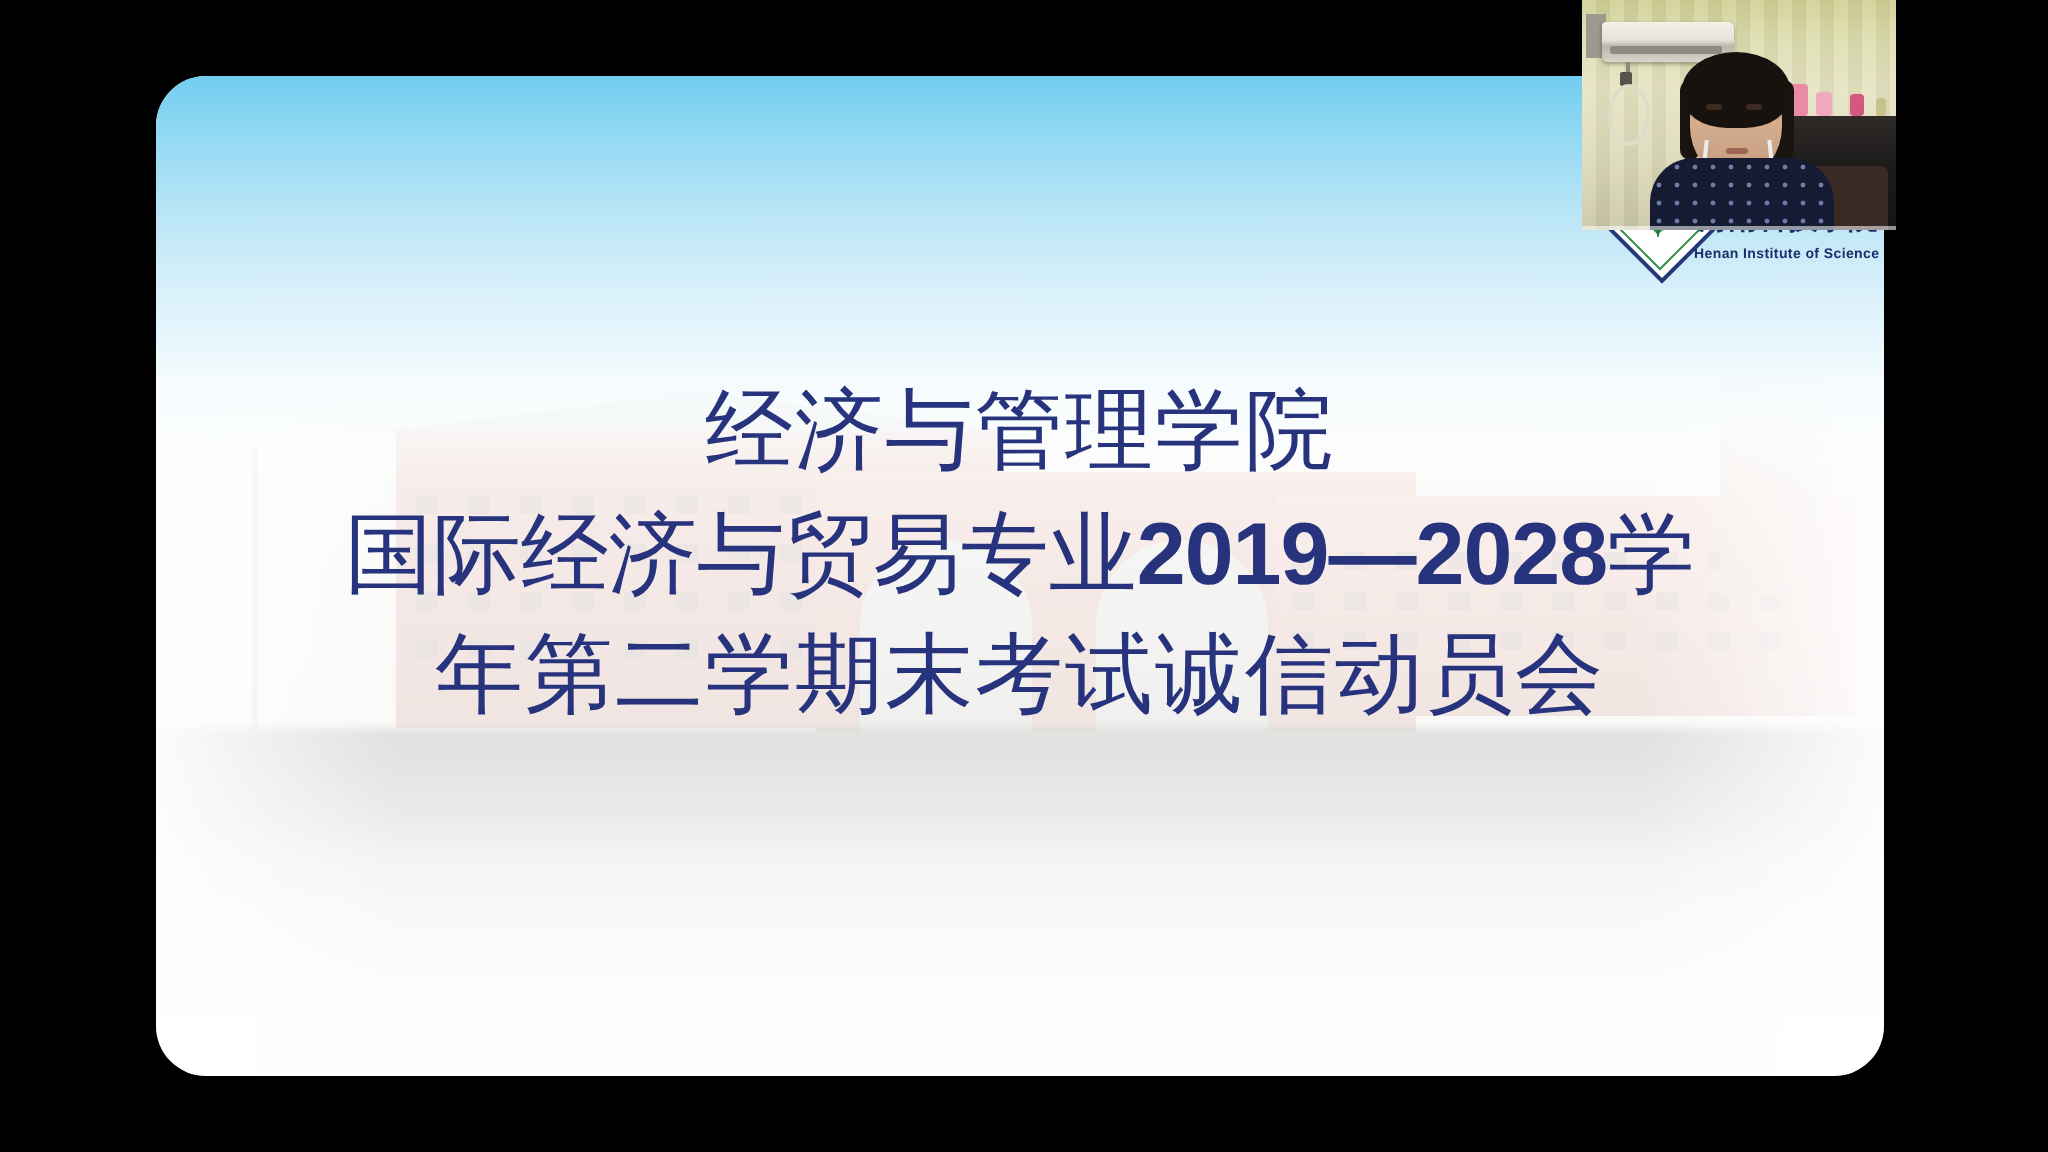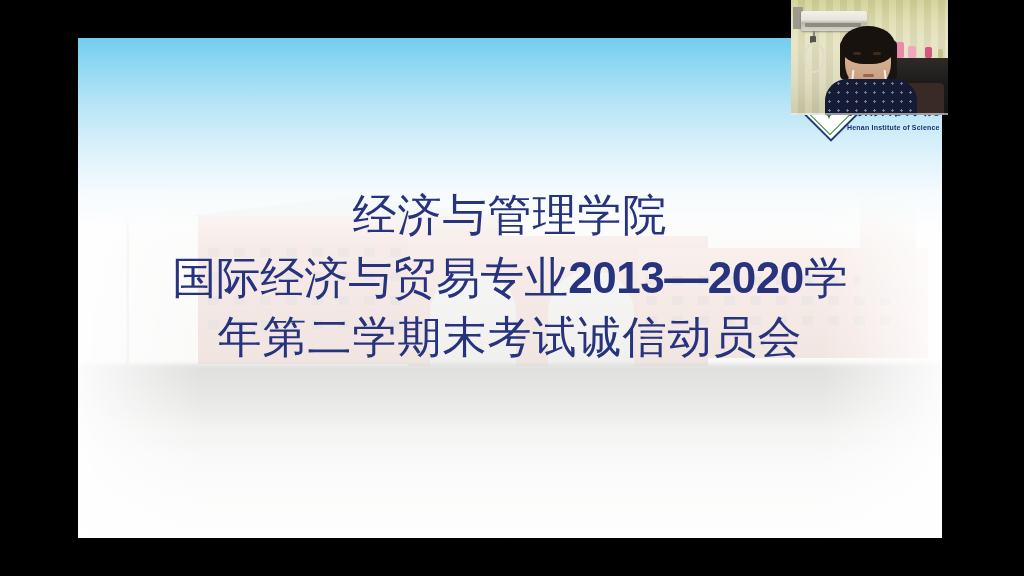--- a/index.html
+++ b/index.html
@@ -24,20 +24,21 @@
 
   
   #slide {
     position: absolute;
     left: 78px;
     top: 38px;
     width: 864px;
     height: 500px;
     background: #ffffff;
     overflow: hidden;
+    border-radius: 25px;
   }
 
   
   .sky {
     position: absolute;
     left: 0; top: 0;
     width: 100%;
     height: 190px;
     background: linear-gradient(to bottom,
         #72cdf0 0%,
@@ -529,21 +530,21 @@
       <svg class="logo-emblem" viewBox="0 0 48 32">
         <path d="M2 20 C10 8, 20 4, 24 16 C28 4, 38 8, 46 20 C36 16, 28 18, 24 26 C20 18, 12 16, 2 20 Z" fill="#2f8f46"></path>
         <path d="M24 15 L24 27" stroke="#1f6b33" stroke-width="1.6" fill="none"></path>
       </svg>
       <div class="logo-text-cn">河南科技学院</div>
       <div class="logo-text-en">Henan Institute of Science and Technology</div>
     </div>
 
     <div class="title-block">
       <div class="title-line tl1">经济与管理学院</div>
-      <div class="title-line tl2"><span>国际经济与贸易专业</span><span class="yrs">2013—2020</span><span>学</span></div>
+      <div class="title-line tl2"><span>国际经济与贸易专业</span><span class="yrs">2019—2028</span><span>学</span></div>
       <div class="title-line tl3">年第二学期末考试诚信动员会</div>
     </div>
 
   </div>
 
   <div id="webcam">
     <div class="cam-wall"></div>
     <div class="cam-wall-stripes"></div>
 
     <div class="ac-bracket"></div>

